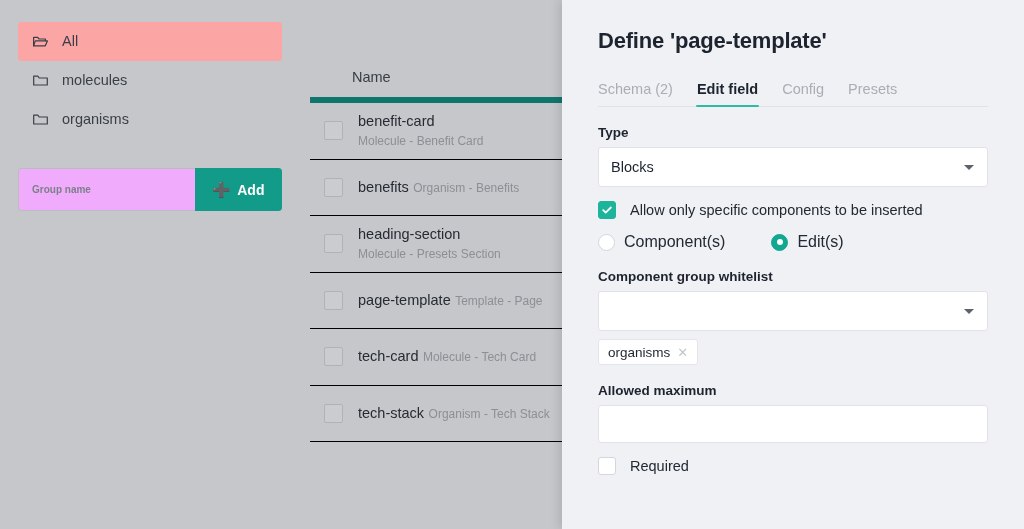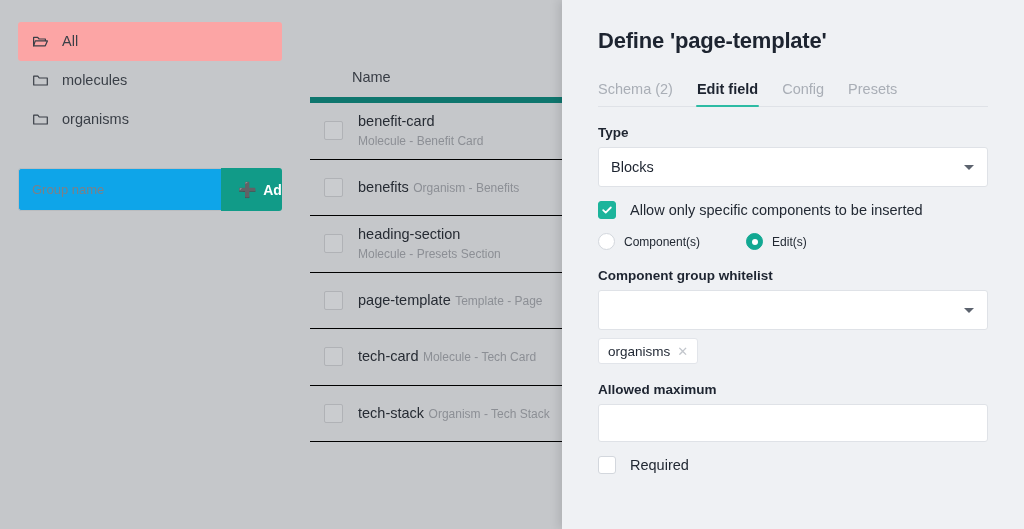--- a/index.html
+++ b/index.html
@@ -65,28 +65,29 @@
     width: 264px;
     height: 43px;
     display: flex;
     border-radius: 3px;
     overflow: hidden;
   }
   #group-name-input {
     flex: 1 1 auto;
     border: 1px solid #babcbf;
     border-right: none;
-    background: #0ea5e9;
+    background: #f0abfc;
     font-family: "Liberation Sans", sans-serif;
-    font-size: 13px;
+    font-size: 10px;
     color: #44484f;
     padding: 0 13px;
     box-sizing: border-box;
     border-radius: 3px 0 0 3px;
     outline: none;
+    font-weight: bold;
   }
   #group-name-input::placeholder { color: #7c8088; }
   #group-add-button {
     flex: 0 0 87px;
     background: #119b88;
     color: #ffffff;
     border: none;
     font-family: "Liberation Sans", sans-serif;
     font-size: 14px;
     font-weight: bold;
@@ -290,21 +291,21 @@
     justify-content: center;
   }
   .rb.off { background: #ffffff; border: 1px solid #d3d7dd; }
   .rb.on  { background: #11a892; border: 1px solid #11a892; }
   .rb.on .dot {
     width: 6px; height: 6px;
     border-radius: 50%;
     background: #ffffff;
   }
   .radio-label {
-    font-size: 12px;
+    font-size: 16px;
     color: #222933;
   }
 
   #tag-list {
     display: flex;
     gap: 6px;
     margin-top: 8px;
     flex-wrap: wrap;
   }
   .tag {

